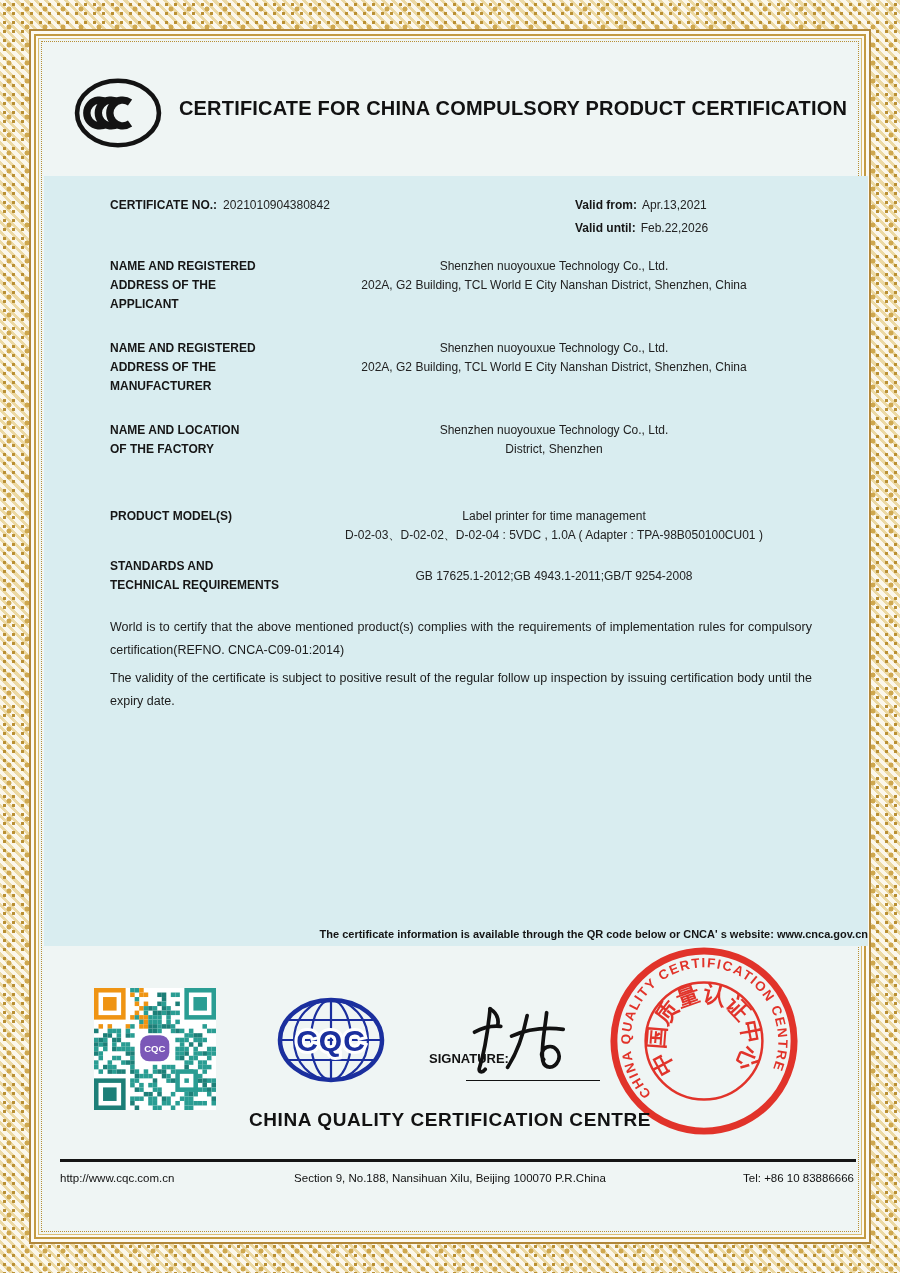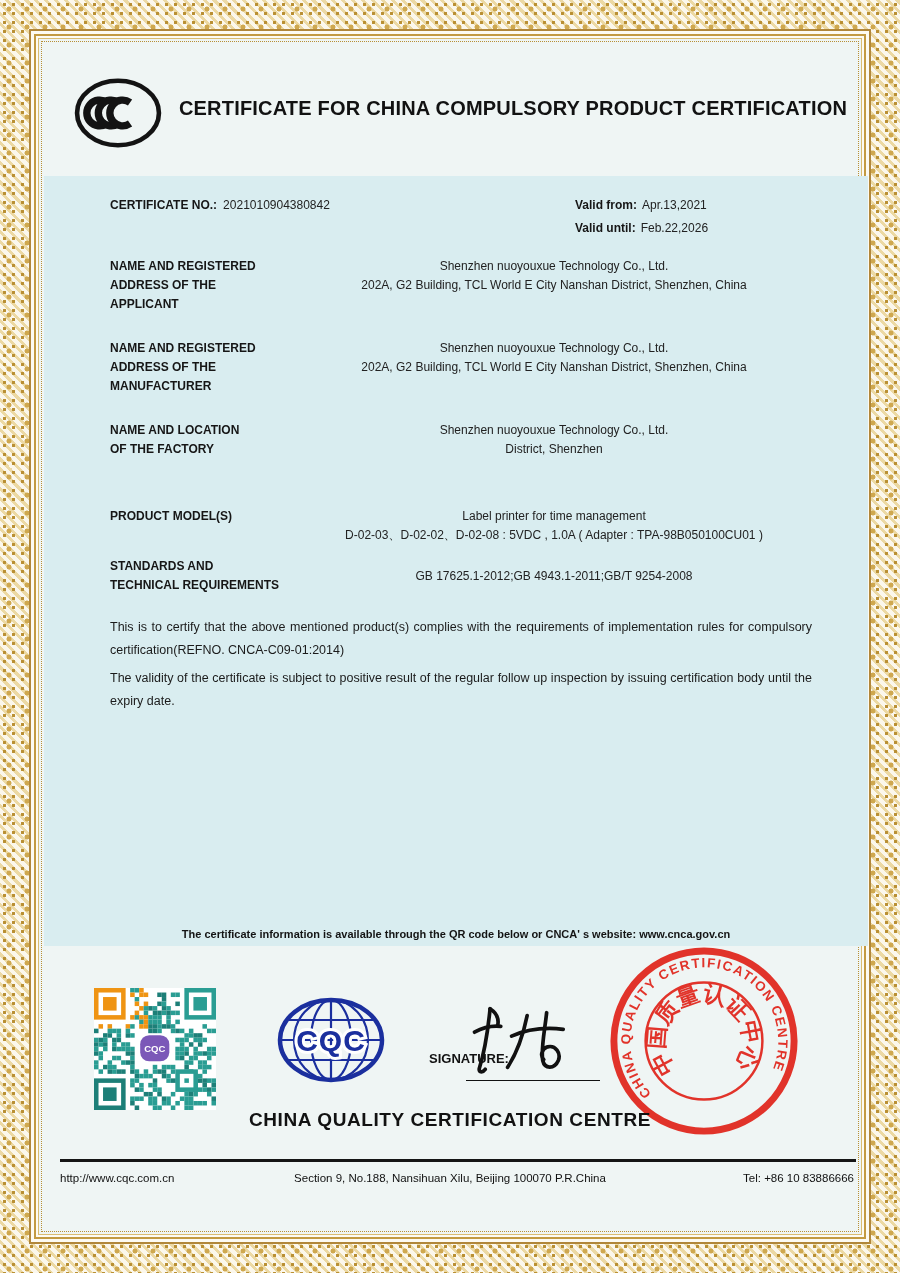--- a/index.html
+++ b/index.html
@@ -33,21 +33,21 @@
   .valid{left:531px;font-size:12.5px;}
   .valid .v{font-weight:normal;margin-left:5px;}
 
   .field-label{position:absolute;left:66px;width:176px;}
   .field-value{position:absolute;left:244px;right:48px;text-align:center;}
   .voffset{padding-top:10px;}
 
   .paras{left:66px;right:56px;top:440px;}
   .paras p{margin:0 0 5px 0;font-size:12.5px;line-height:23px;color:#1b1b1b;text-align:justify;}
 
-  .note{left:0;right:0;bottom:6px;text-align:center;font-size:11px;font-weight:bold;color:#141414;}
+  .note{left:0;right:0;bottom:6px;text-align:right;font-size:11px;font-weight:bold;color:#141414;}
 
   .sig-label{left:429px;top:1051px;font-size:13px;font-weight:bold;color:#121212;}
   .sig-line{left:466px;top:1080px;width:134px;border-top:1.6px solid #111;}
   .org-name{left:0;right:0;top:1109px;text-align:center;font-size:19px;font-weight:bold;
             color:#121212;letter-spacing:.6px;}
 
   .footer-rule{left:60px;right:44px;top:1159px;height:3px;background:#151515;}
   .footer-text{font-size:11.5px;color:#111;top:1172px;}
   .f-web{left:60px;}
   .f-addr{left:200px;right:200px;text-align:center;}
@@ -107,33 +107,33 @@
     <div class="field-value val" style="top:245px;">
         <div>Shenzhen nuoyouxue Technology Co., Ltd.</div>
         <div>District, Shenzhen</div>
       </div>
 
     <div class="field-label lbl" style="top:331px;">
         <div>PRODUCT MODEL(S)</div>
       </div>
     <div class="field-value val" style="top:331px;">
         <div>Label printer for time management</div>
-        <div>D-02-03、D-02-02、D-02-08 : 5VDC , 1.0A ( Adapter : TPA-98B050100CU01 )</div>
+        <div>D-02-03、D-02-02、D-02-04 : 5VDC , 1.0A ( Adapter : TPA-98B050100CU01 )</div>
       </div>
 
     <div class="field-label lbl" style="top:381px;">
         <div>STANDARDS AND</div>
         <div>TECHNICAL REQUIREMENTS</div>
       </div>
     <div class="field-value val voffset" style="top:381px;">
         <div>GB 17625.1-2012;GB 4943.1-2011;GB/T 9254-2008</div>
       </div>
 
     <div class="abs paras">
-      <p>This is to certify that the above mentioned product(s) complies with the requirements of implementation rules for compulsory certification(REFNO. CNCA-C09-01:2014)</p>
+      <p>World is to certify that the above mentioned product(s) complies with the requirements of implementation rules for compulsory certification(REFNO. CNCA-C09-01:2014)</p>
       <p>The validity of the certificate is subject to positive result of the regular follow up inspection by issuing certification body until the expiry date.</p>
     </div>
 
     <div class="abs note">The certificate information is available through the QR code below or CNCA' s website: www.cnca.gov.cn</div>
   </div>
 
   <svg class="abs" style="left:94px;top:988px;" width="122" height="122" viewBox="0 0 121.5 121.5">
     <rect x="0" y="0" width="121.5" height="121.5" fill="#ffffff"></rect>
     <g id="qr-g">
         <rect x="36" y="0" width="4.5" height="4.5" fill="#2a9d93"></rect>

